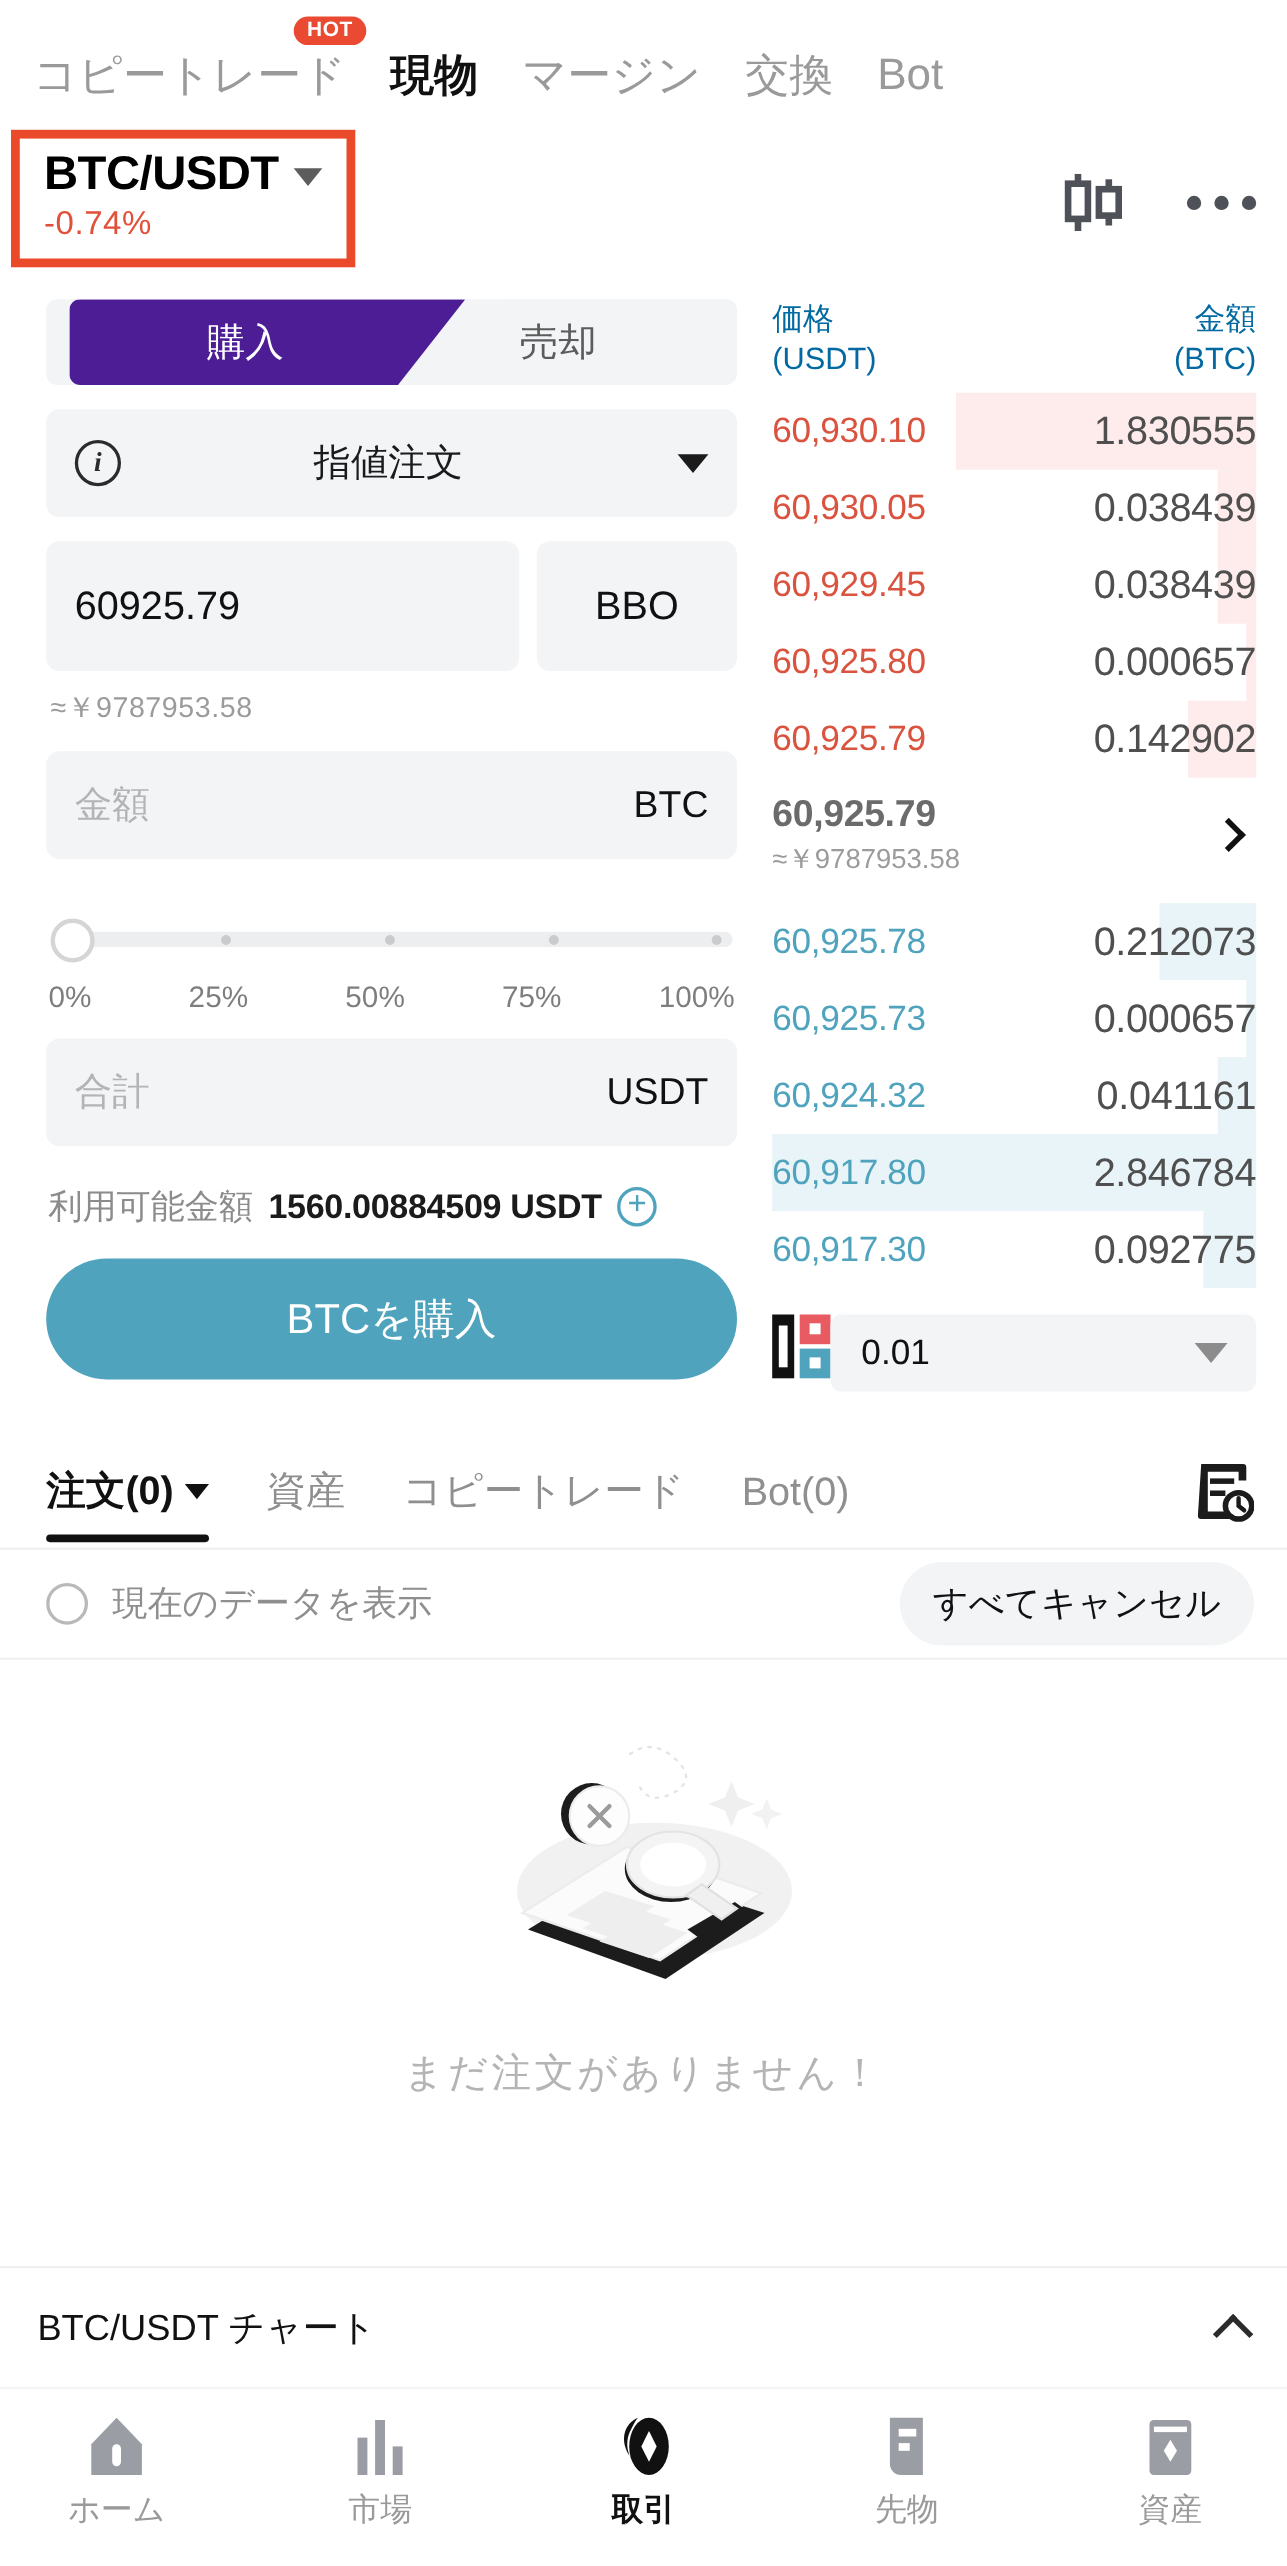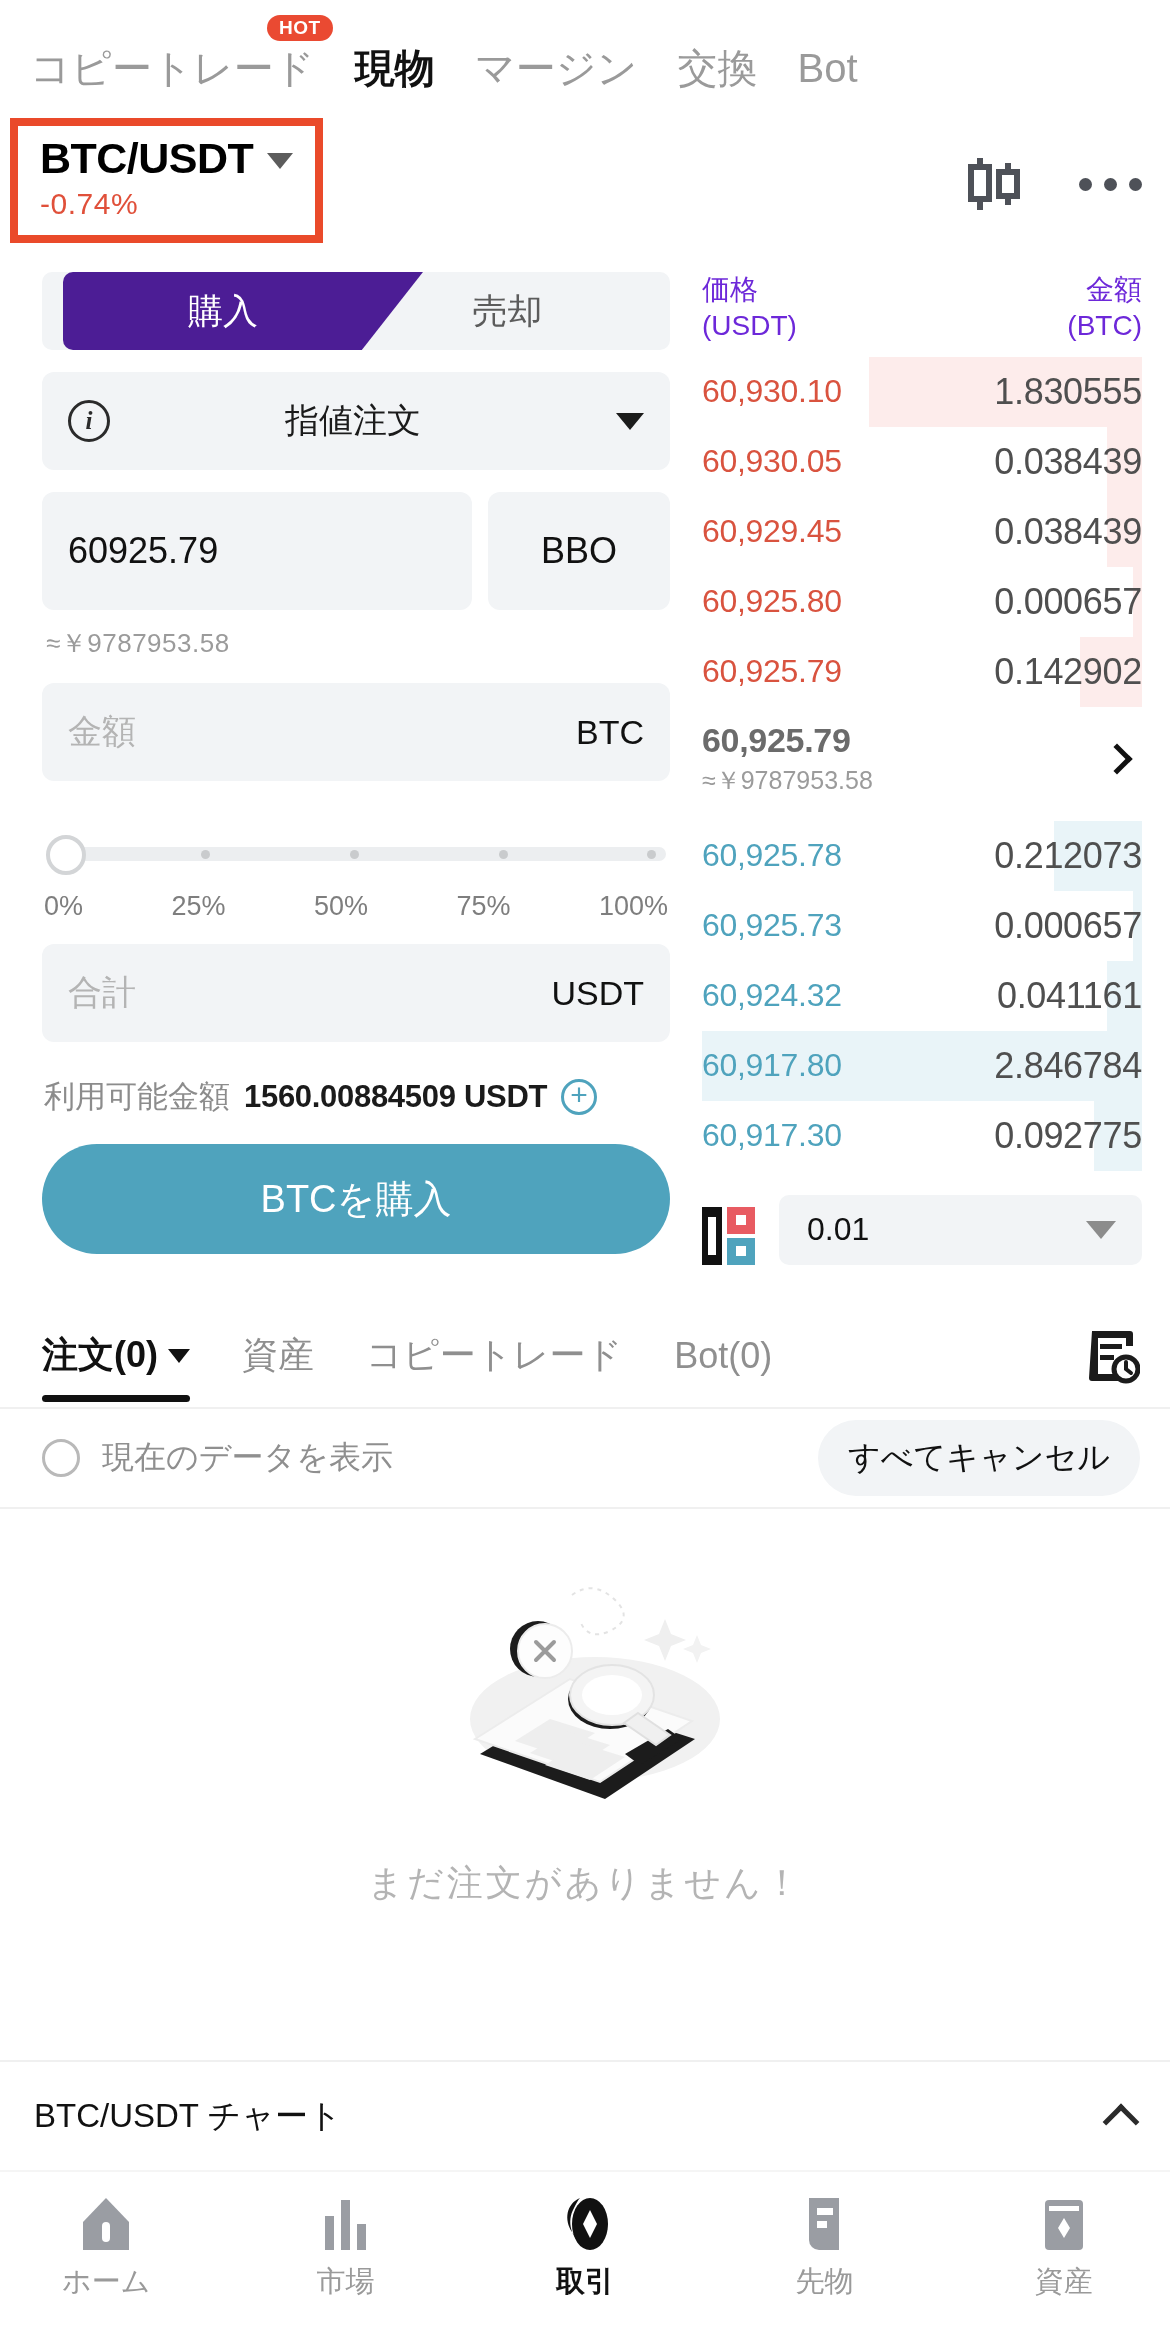--- a/index.html
+++ b/index.html
@@ -189,21 +189,21 @@
     background:#4fa3bd; border-radius:60px;
     display:flex; align-items:center; justify-content:center;
     color:#fff; font-size:38px; font-weight:500;
   }
 
   
   .ob-head{
     display:flex; justify-content:space-between;
     margin-top:14px;
   }
-  .ob-head-col{ font-size:28px; color:#6d28d9; line-height:1.3; }
+  .ob-head-col{ font-size:28px; color:#0369a1; line-height:1.3; }
   .ob-head-col.r{ text-align:right; }
   .ob-rows{ margin-top:12px; }
   .ob-row{
     position:relative;
     display:flex; justify-content:space-between; align-items:center;
     height:70px;
   }
   .ob-bar{
     position:absolute; right:0; top:0; bottom:0;
     z-index:0;
@@ -222,21 +222,21 @@
   .ob-mid-price{ font-size:34px; font-weight:bold; color:#6b6b6b; letter-spacing:-0.3px;}
   .ob-mid-sub{ font-size:25px; color:#9b9b9b; margin-top:4px;}
   .chev-r{
     width:22px;height:22px;
     border-top:5px solid #111; border-right:5px solid #111;
     transform:rotate(45deg);
     margin-right:14px;
   }
 
   .ob-footer{
-    display:flex; align-items:flex-end; gap:24px; margin-top:24px;
+    display:flex; align-items:flex-start; gap:0; margin-top:24px;
   }
   .ob-layout-icon{ display:flex; gap:5px; align-items:center; }
   .ob-layout-icon .bar{
     width:20px;height:58px;background:#111;
     display:flex;align-items:center;justify-content:center;
   }
   .ob-layout-icon .bar i{ width:8px;height:38px;background:#fff;display:block;}
   .ob-layout-icon .sq{ display:flex; flex-direction:column; gap:4px; }
   .ob-layout-icon .sq span{
     width:28px;height:27px;display:flex;align-items:center;justify-content:center;

